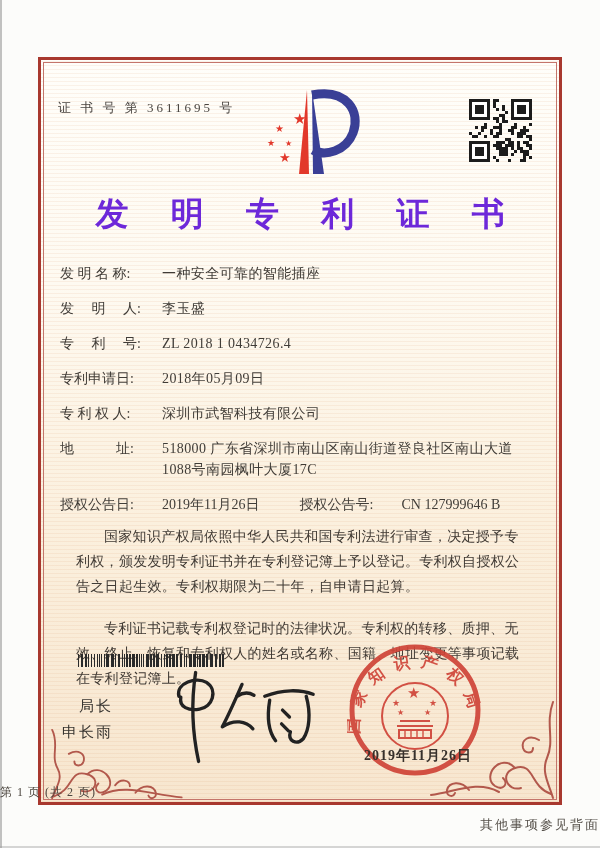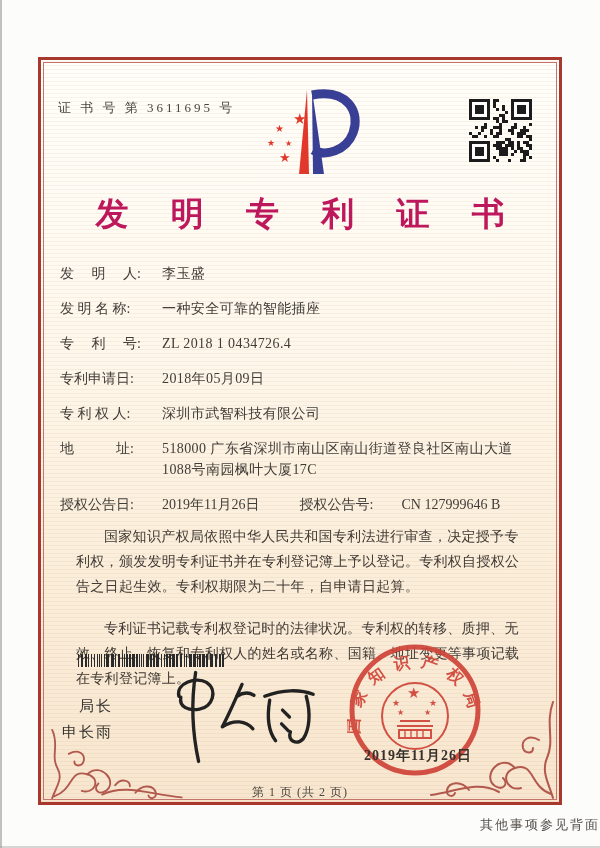--- a/index.html
+++ b/index.html
@@ -25,21 +25,21 @@
   .corner-bl{left:41px;top:728px;width:150px;height:74px;}
   .corner-br{right:41px;top:700px;width:132px;height:102px;transform:scaleX(-1);}
 
   .cert-no{position:absolute;left:58px;top:99px;font-size:13px;letter-spacing:3px;color:#4a4540;}
 
   .logo{position:absolute;left:249px;top:85px;width:114px;height:102px;}
   .qr{position:absolute;left:469px;top:99px;width:63px;height:63px;}
 
   .title{
     position:absolute;left:0;top:192px;width:100%;text-align:center;
-    font-size:33px;font-weight:bold;color:#be185d;
+    font-size:33px;font-weight:bold;color:#6d28d9;
     letter-spacing:17px;text-indent:17px;
   }
 
   .fields{position:absolute;left:60px;top:263px;width:468px;font-size:14px;color:#403c37;}
   .field-row{display:flex;align-items:flex-start;margin-bottom:14px;line-height:21px;}
   .field-label{flex:0 0 92px;white-space:nowrap;}
   .field-value{margin-left:10px;width:372px;letter-spacing:0.4px;}
   .grant-row{display:flex;margin-top:1px;line-height:21px;}
   .grant-group{display:flex;}
   .grant-group + .grant-group{margin-left:40px;align-items:flex-end;}
@@ -52,21 +52,21 @@
   .signer{position:absolute;left:79px;top:697px;font-size:15px;letter-spacing:2px;color:#35322e;}
   .signer-name{position:absolute;left:62px;top:723px;font-size:15px;letter-spacing:2px;color:#35322e;}
   .signature{position:absolute;left:166px;top:666px;width:158px;height:100px;}
 
   .seal{position:absolute;left:347px;top:642px;width:136px;height:136px;opacity:0.92;}
   .seal-date{
     position:absolute;left:351px;top:747px;width:134px;text-align:center;
     font-size:14px;font-weight:bold;color:#37302b;letter-spacing:1px;z-index:5;
   }
 
-  .page-info{position:absolute;left:0;top:784px;width:100%;text-align:center;font-size:12px;letter-spacing:1px;color:#4c463f;}
+  .page-info{position:absolute;left:0;top:784px;width:100%;text-align:left;font-size:12px;letter-spacing:1px;color:#4c463f;}
   .back-note{position:absolute;left:0;top:816px;width:100%;text-align:right;font-size:13px;letter-spacing:2px;color:#55504a;}
 </style>
 </head>
 <body>
 
 <div class="edge-left"></div>
 <div class="edge-bottom"></div>
 
 <div class="frame">
   <div class="frame-inner"></div>
@@ -219,26 +219,26 @@
     <rect x="48" y="6" width="9" height="9" fill="#1c1c1c"></rect>
     <rect x="0" y="42" width="21" height="21" fill="#1c1c1c"></rect>
     <rect x="3" y="45" width="15" height="15" fill="#fff"></rect>
     <rect x="6" y="48" width="9" height="9" fill="#1c1c1c"></rect>
   </svg>
 
 <div class="title">发 明 专 利 证 书</div>
 
 <div class="fields">
   <div class="field-row">
+    <span class="field-label">发 明 名 称:</span>
+    <span class="field-value">一种安全可靠的智能插座</span>
+  </div>
+  <div class="field-row">
     <span class="field-label">发　 明　 人:</span>
     <span class="field-value">李玉盛</span>
-  </div>
-  <div class="field-row">
-    <span class="field-label">发 明 名 称:</span>
-    <span class="field-value">一种安全可靠的智能插座</span>
   </div>
   <div class="field-row">
     <span class="field-label">专　 利　 号:</span>
     <span class="field-value">ZL 2018 1 0434726.4</span>
   </div>
   <div class="field-row">
     <span class="field-label">专利申请日:</span>
     <span class="field-value">2018年05月09日</span>
   </div>
   <div class="field-row">

